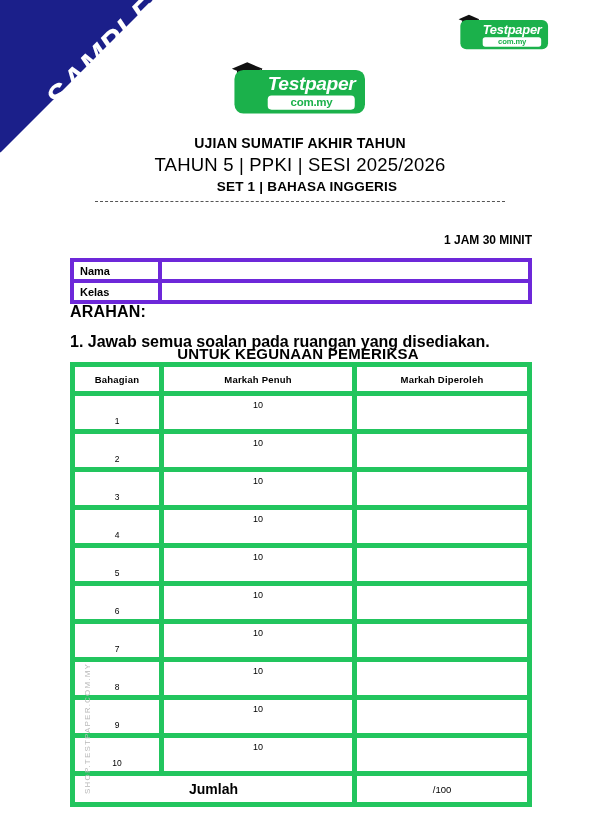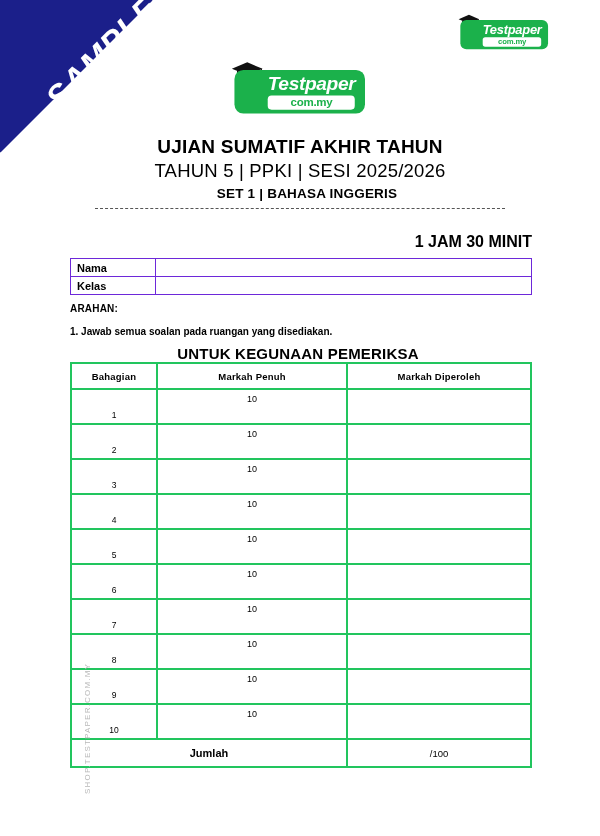--- a/index.html
+++ b/index.html
@@ -138,21 +138,21 @@
 
   
   .header {
     position: absolute;
     left: 0;
     right: 0;
     top: 135px;
     text-align: center;
   }
   .title-1 {
-    font-size: 19px;
+    font-size: 14px;
     font-weight: bold;
     letter-spacing: 0.2px;
     color: #000;
     line-height: 1.25;
   }
   .title-2 {
     font-size: 18.5px;
     font-weight: normal;
     letter-spacing: 0.2px;
     color: #000;
@@ -169,53 +169,53 @@
   .divider {
     margin: 7px auto 0 auto;
     width: 410px;
     border-top: 1.4px dashed #555;
     height: 0;
   }
   .duration {
     position: absolute;
     right: 68px;
     top: 233px;
-    font-size: 16px;
+    font-size: 12px;
     font-weight: bold;
     color: #000;
     text-align: right;
   }
 
   
   .ident {
     position: absolute;
     left: 70px;
     top: 258px;
     width: 462px;
     border-collapse: collapse;
     table-layout: fixed;
   }
   .ident td {
-    border: 1px solid #6d28d9;
+    border: 4px solid #6d28d9;
     height: 15px;
     font-size: 11px;
     padding: 1px 6px;
     color: #000;
   }
   .ident td.lbl {
     width: 72px;
     font-weight: bold;
   }
 
   
   .arahan {
     position: absolute;
     left: 70px;
     top: 303px;
-    font-size: 10px;
+    font-size: 16px;
     color: #000;
   }
   .arahan-title {
     font-weight: bold;
     letter-spacing: 0.2px;
   }
   .arahan-item {
     margin-top: 12px;
     font-weight: bold;
   }
@@ -235,21 +235,21 @@
   }
   .marks {
     position: absolute;
     left: 70px;
     top: 362px;
     width: 462px;
     border-collapse: collapse;
     table-layout: fixed;
   }
   .marks th, .marks td {
-    border: 2px solid #22c55e;
+    border: 5px solid #22c55e;
     color: #000;
     text-align: center;
   }
   .marks th {
     font-size: 9.5px;
     font-weight: bold;
     height: 22px;
     letter-spacing: 0.2px;
   }
   .marks td {
@@ -263,21 +263,21 @@
     font-size: 8.5px;
     vertical-align: bottom;
     padding-bottom: 3px;
   }
   .marks td.full {
     font-size: 9px;
     vertical-align: top;
     padding-top: 4px;
   }
   .marks td.total-label {
-    font-size: 11px;
+    font-size: 14px;
     font-weight: bold;
     height: 24px;
   }
   .marks td.total-value {
     font-size: 9.5px;
     height: 24px;
   }
 
   
   .footer-url {

